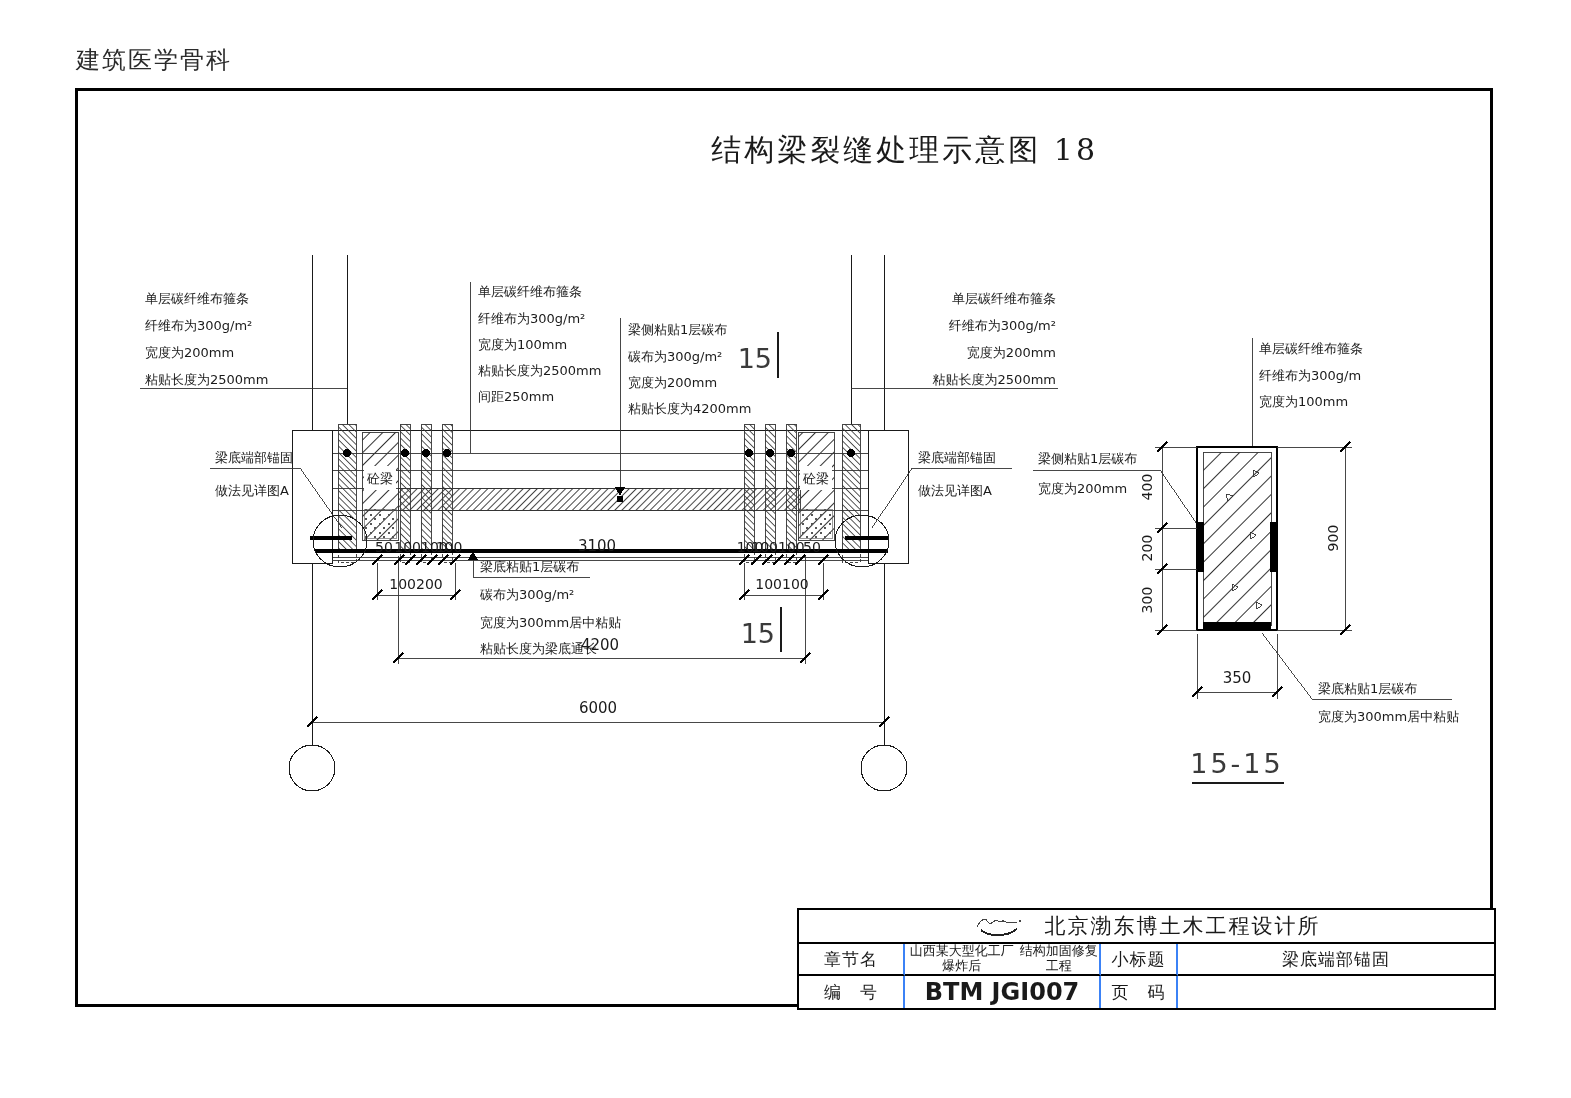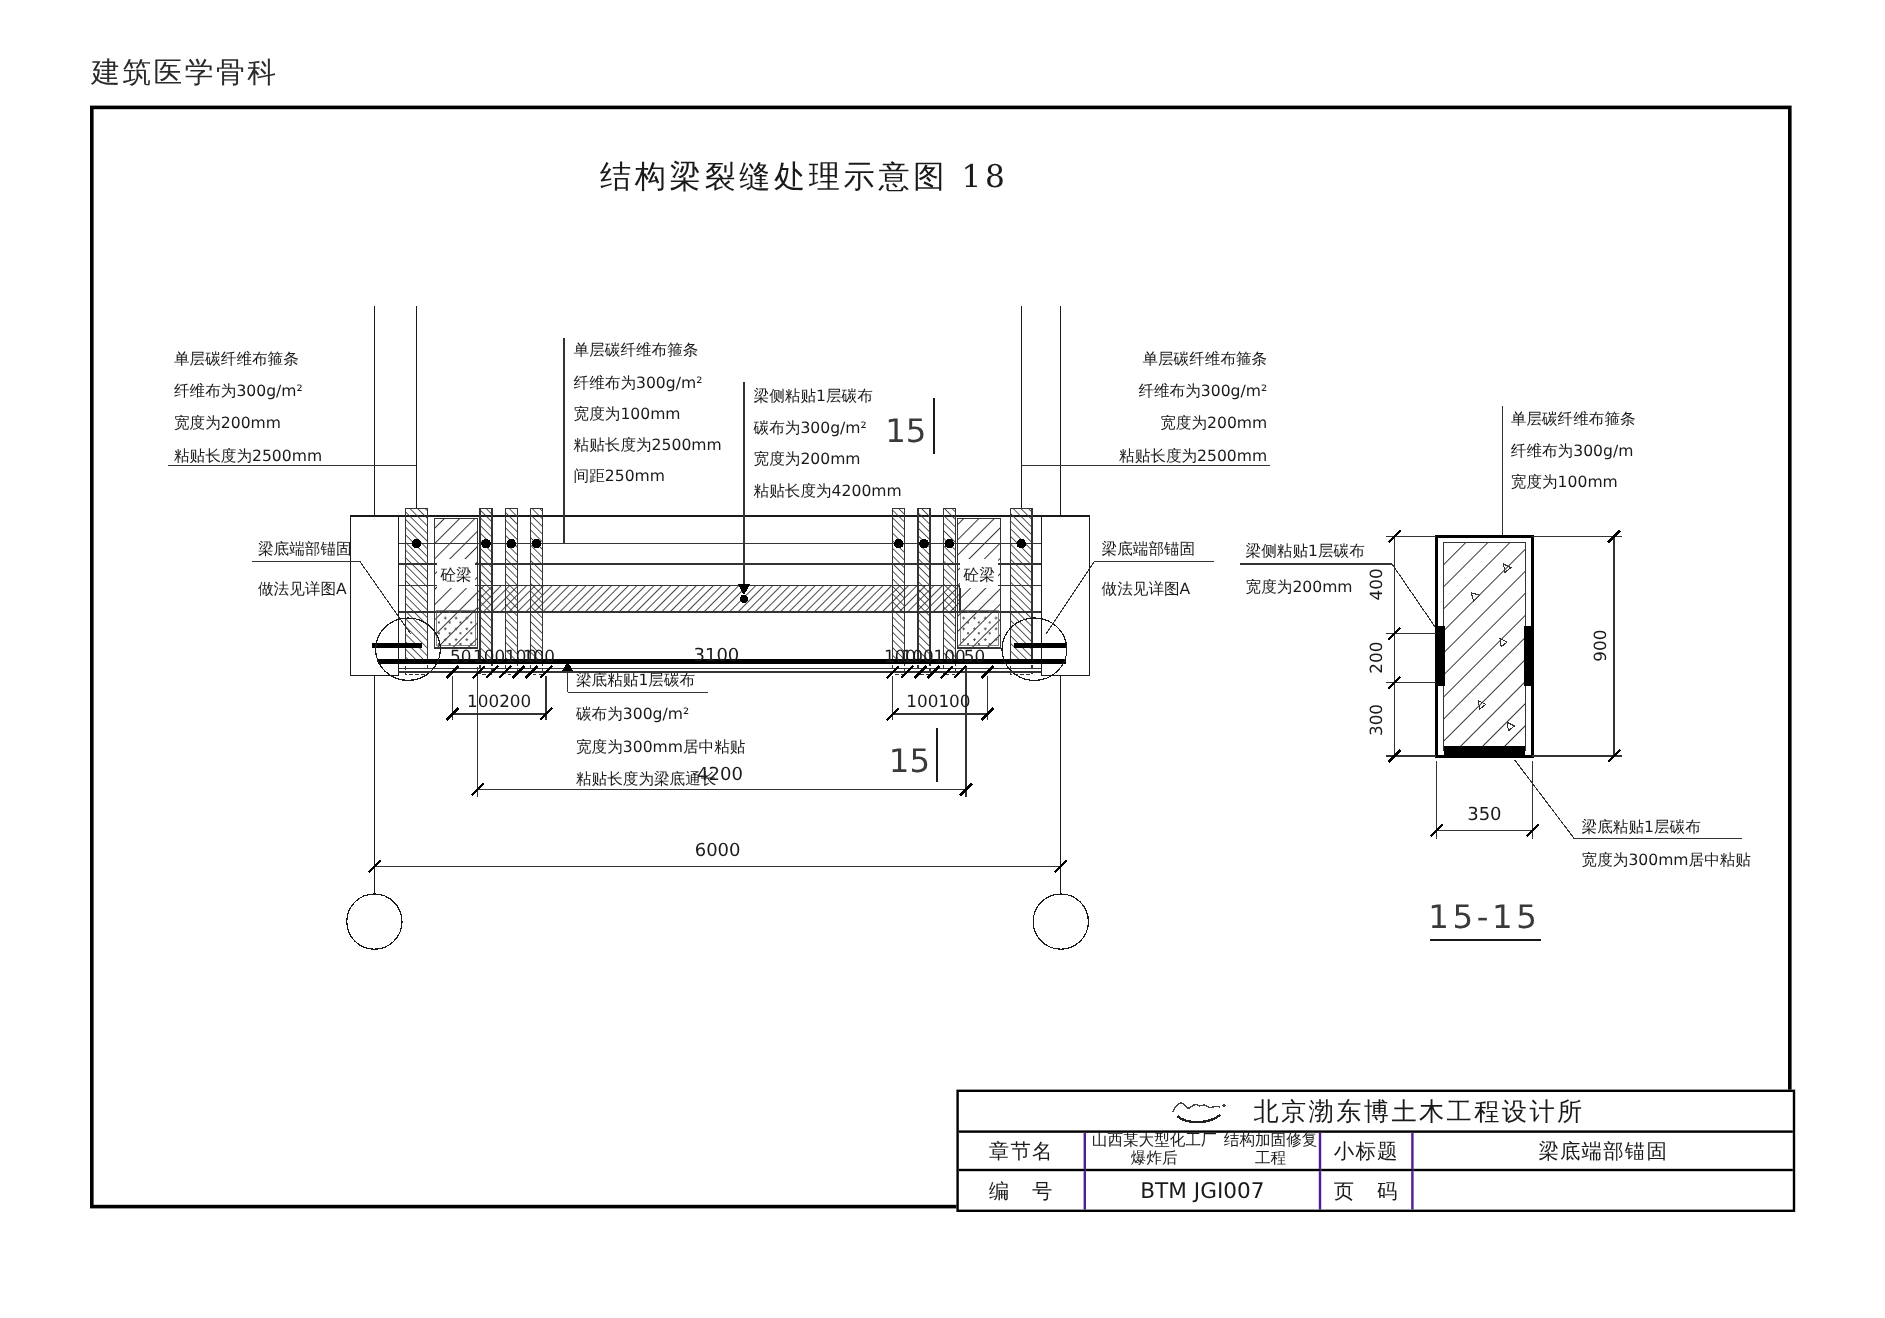--- a/index.html
+++ b/index.html
@@ -2,46 +2,46 @@
 <html><head>
 <meta charset="utf-8">
 <style>
   html,body{margin:0;padding:0;background:#fff;}
   .page{position:relative;width:1501px;height:1098px;background:#fff;overflow:hidden;
         font-family:"DejaVu Sans",sans-serif;color:#1a1a1a;}
   .watermark{position:absolute;left:76px;top:44px;font-family:"DejaVu Serif",serif;
              font-size:24px;color:#2b2b2b;letter-spacing:2px;}
   .sheet-border{position:absolute;left:75px;top:88px;width:1418px;height:919px;
                 border:3px solid #000;box-sizing:border-box;}
-  .main-title{position:absolute;left:500px;top:130px;width:570px;text-align:left;
-              font-family:"DejaVu Serif",serif;font-size:26px;color:#1a1a1a;letter-spacing:3px;}
+  .main-title{position:absolute;left:528px;top:130px;width:570px;text-align:right;
+              font-family:"DejaVu Serif",serif;font-size:30px;color:#1a1a1a;letter-spacing:3px;}
   svg text{fill:#1a1a1a;font-family:"DejaVu Sans",sans-serif;}
   .ann{font-size:13px;}
   .dim{font-size:14px;}
   .dimbig{font-size:15px;}
   .mark15{font-size:27px;fill:#3a3a3a;}
   .beamlbl{font-size:13px;}
   line,rect,ellipse,path,circle{shape-rendering:crispEdges;}
   .thin{stroke:#1a1a1a;stroke-width:1;fill:none;}
   .hair{stroke:#333;stroke-width:0.9;fill:none;}
   .thick{stroke:#000;stroke-width:4;fill:none;}
   .tick line{stroke:#000;stroke-width:2;}
   .dash{stroke:#333;stroke-width:0.9;fill:none;stroke-dasharray:3,2;}
   
   .tblock{position:absolute;left:797px;top:908px;width:699px;height:102px;background:#fff;
           border:2.5px solid #000;box-sizing:border-box;display:flex;flex-direction:column;}
   .tb-company{height:32px;border-bottom:2px solid #000;display:flex;align-items:center;
               justify-content:center;gap:20px;font-size:21px;letter-spacing:2px;}
   .tb-grid{flex:1;display:grid;grid-template-columns:106px 196px 77px 1fr;grid-template-rows:1fr 1fr;}
-  .tb-cell{border-right:2px solid #4c1d95;border-bottom:2px solid #000;display:flex;align-items:center;
+  .tb-cell{border-right:2px solid #3b82f6;border-bottom:2px solid #000;display:flex;align-items:center;
            justify-content:center;font-size:17px;letter-spacing:1px;text-align:center;box-sizing:border-box;}
   .tb-cell.last{border-right:none;}
   .tb-cell.bottomrow{border-bottom:none;}
   .tb-proj{flex-direction:row;font-size:13px;line-height:1.15;letter-spacing:0;}
-  .tb-num{font-size:18px;font-weight:normal;letter-spacing:0;}
+  .tb-num{font-size:24px;font-weight:bold;letter-spacing:0;}
 </style>
 </head>
 <body>
 
 <div class="page">
 
   <div class="watermark">建筑医学骨科</div>
   <div class="sheet-border"></div>
   <div class="main-title">结构梁裂缝处理示意图  18</div>
 

